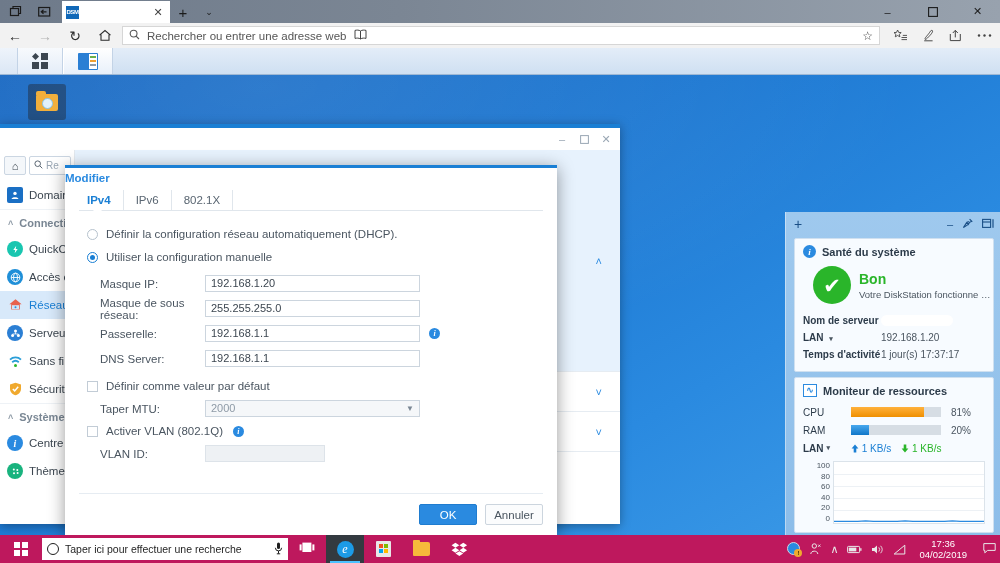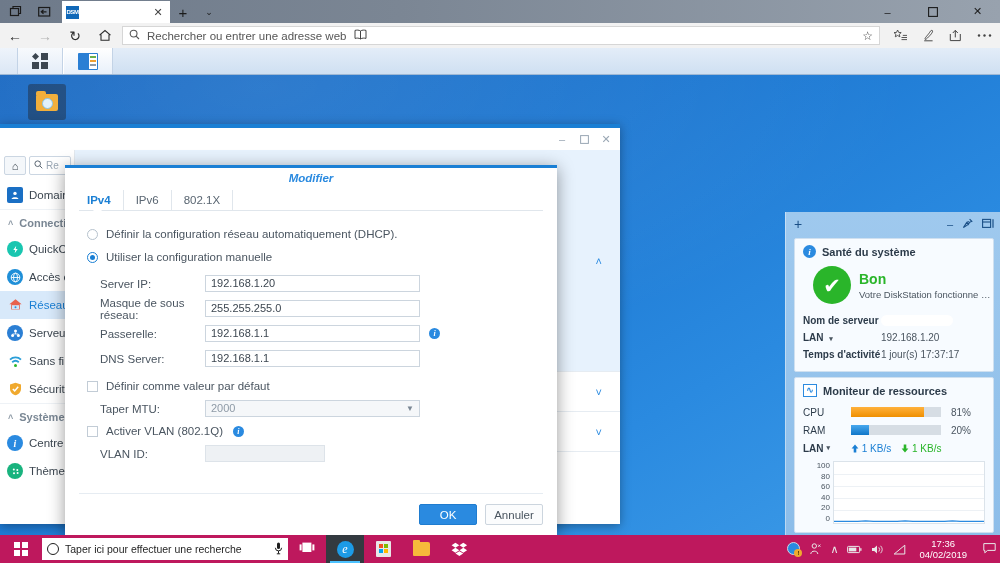--- a/index.html
+++ b/index.html
@@ -166,23 +166,22 @@
   .cp-panel-row.open { background: #e7f2fd; }
 
   
   .dlg {
     position: absolute; left: 65px; top: 117px; width: 492px; height: 370px;
     background: #ffffff; box-shadow: 0 3px 16px rgba(0,0,0,0.40); z-index: 20;
     display: flex; flex-direction: column;
   }
   .dlg-top { height: 3px; background: #1a7fd4; }
   .dlg-title {
-    height: 20px; text-align: center; color: #2a8ae0; font-size: 11.5px; font-weight: bold;
+    height: 20px; color: #2a8ae0; font-size: 11.5px; font-weight: bold;
     line-height: 20px;
-    font-style: italic;
   }
   .dlg-tabs { display: flex; align-items: flex-end; padding-left: 16px; height: 22px; }
   .dlg-tab {
     padding: 0 12px; height: 20px; line-height: 20px; font-size: 11.5px; color: #5a6672;
     border-right: 1px solid #e0e6ec;
   }
   .dlg-tab.active { color: #1a7fd4; font-weight: bold; }
   .dlg-tab:first-child { padding-left: 6px; }
   .dlg-tabs-rule { height: 1px; background: #e0e6ec; margin: 0 14px; position: relative; }
   .dlg-tabs-rule::after {
@@ -728,21 +727,21 @@
         <div class="radio-row">
           <span class="radio"></span>
           <span class="lbl">Définir la configuration réseau automatiquement (DHCP).</span>
         </div>
         <div class="radio-row">
           <span class="radio on"></span>
           <span class="lbl">Utiliser la configuration manuelle</span>
         </div>
 
         <div class="field-row">
-          <span class="flabel">Server IP:</span>
+          <span class="flabel">Masque IP:</span>
           <span class="finput">192.168.1.20</span>
         </div>
         <div class="field-row">
           <span class="flabel">Masque de sous réseau:</span>
           <span class="finput">255.255.255.0</span>
         </div>
         <div class="field-row">
           <span class="flabel">Passerelle:</span>
           <span class="finput">192.168.1.1</span>
           <span class="info-ico">i</span>

